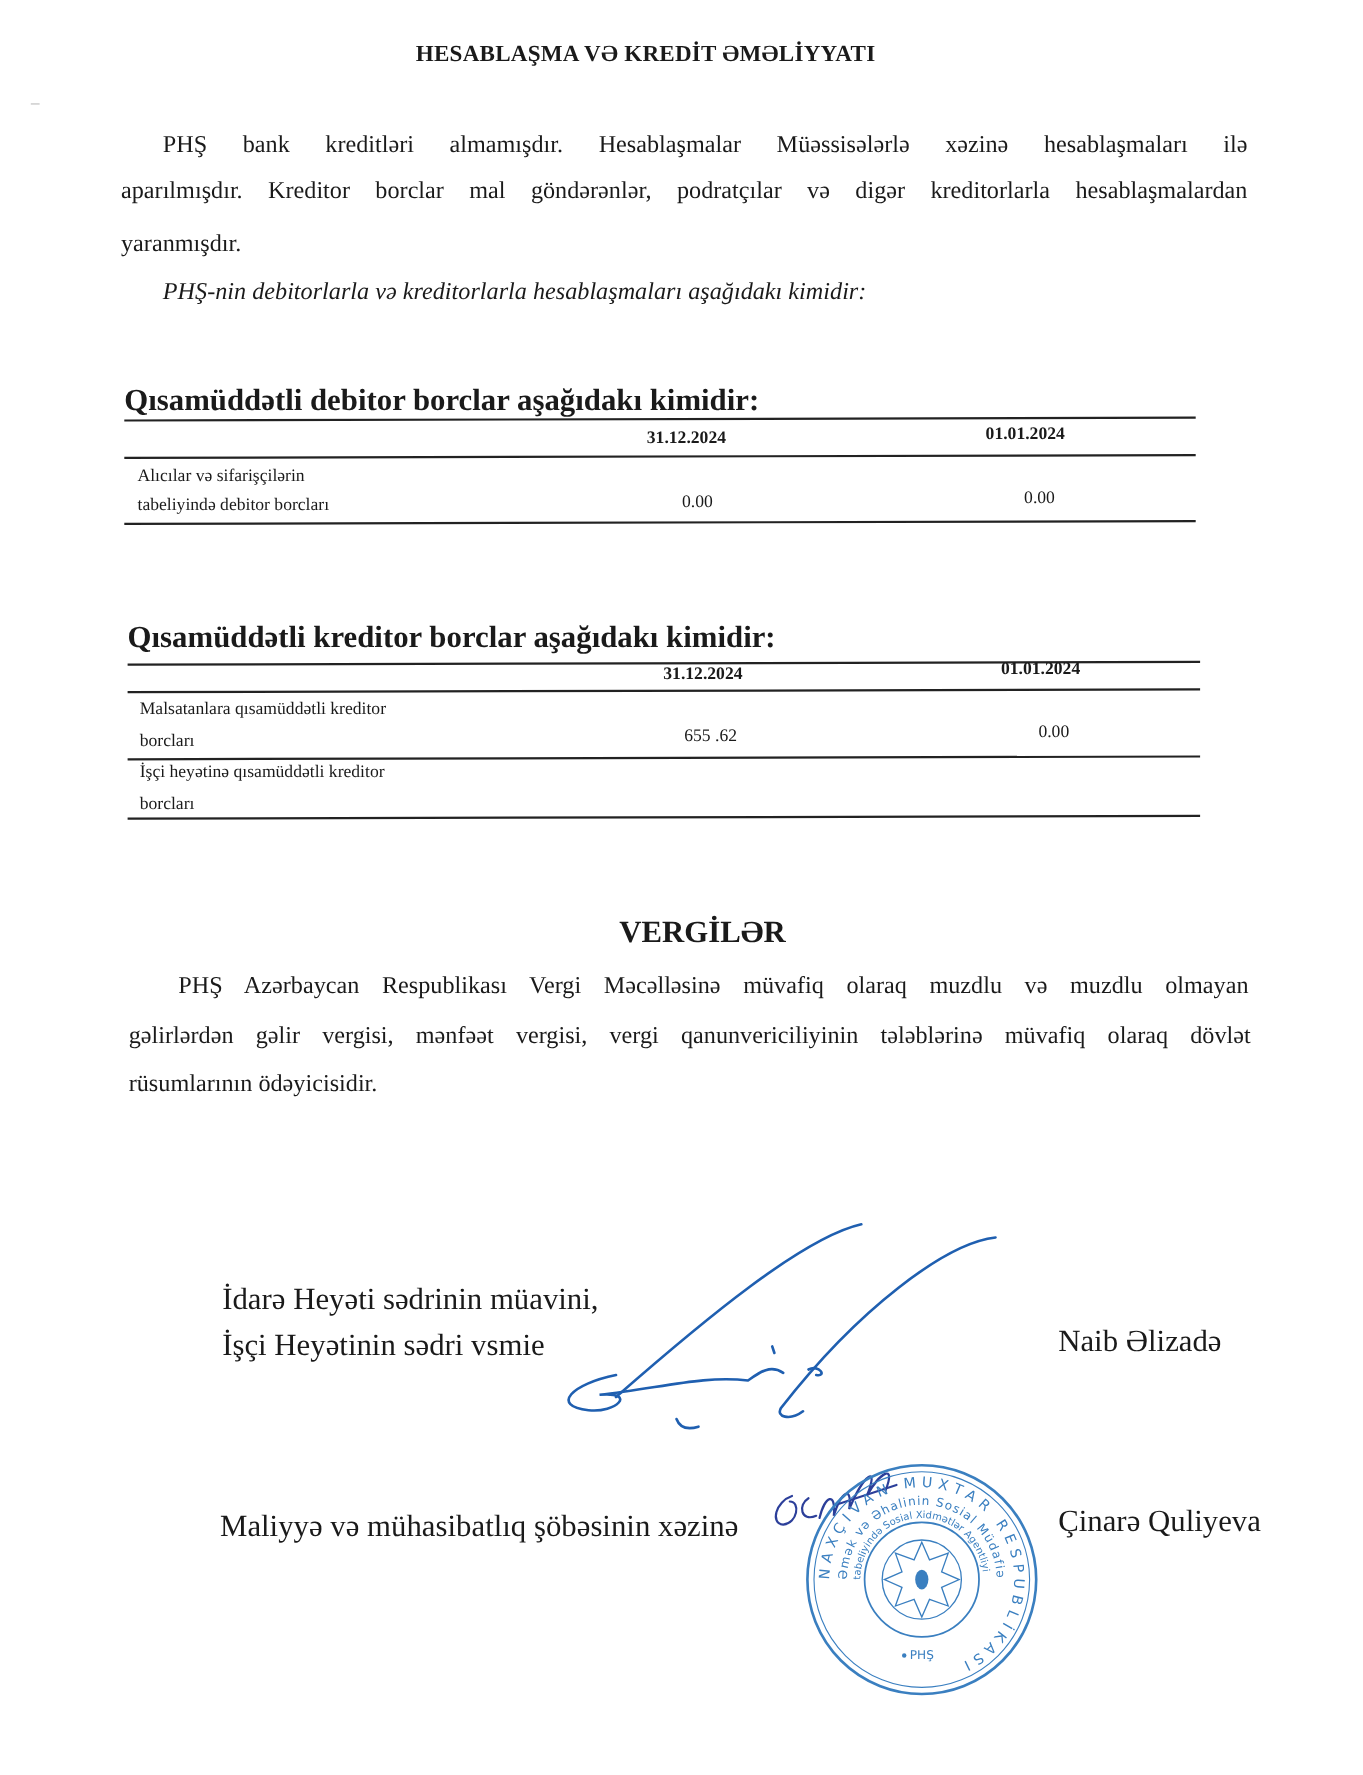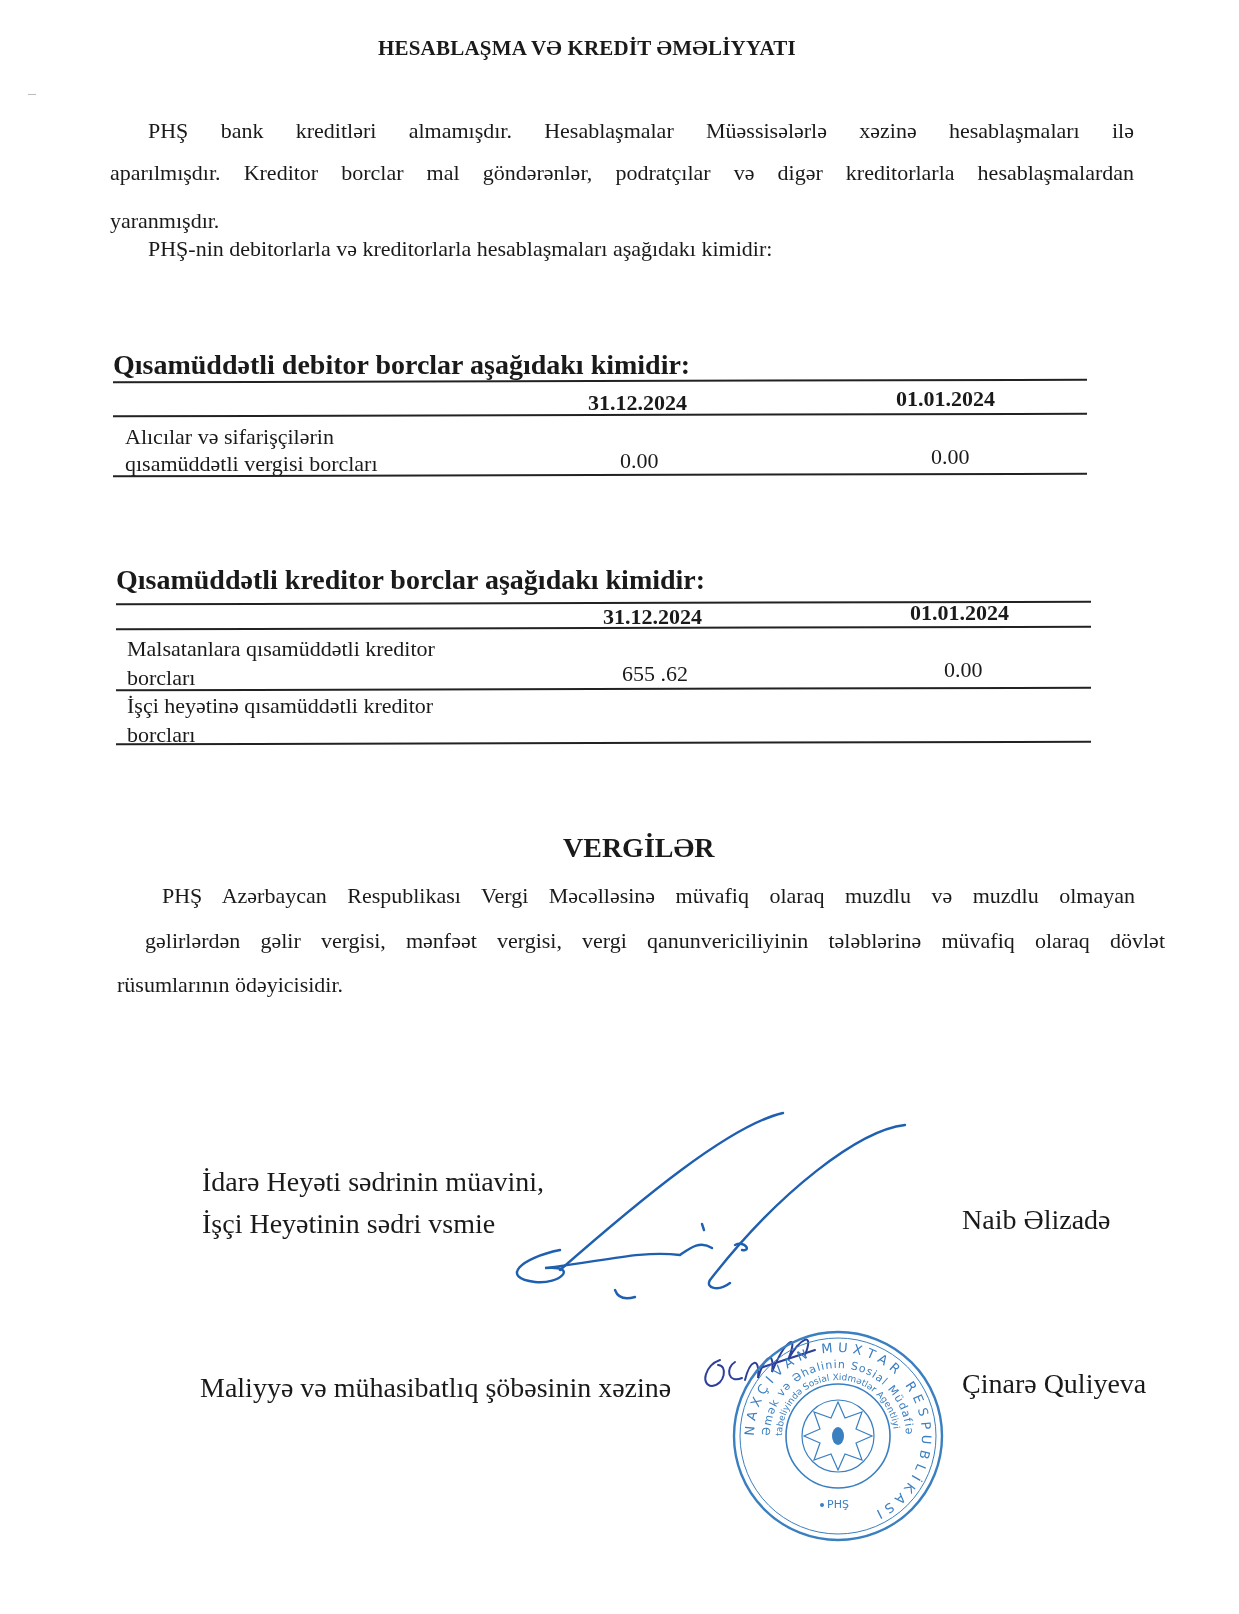--- a/index.html
+++ b/index.html
@@ -5,46 +5,46 @@
   html, body { margin: 0; padding: 0; background: #ffffff; }
   body {
     width: 1239px; height: 1614px; position: relative; overflow: hidden;
     font-family: "Liberation Serif", "DejaVu Serif", serif; color: #1a1a1a;
   }
   .abs { position: absolute; }
   .title { font-weight: bold; font-size: 21px; letter-spacing: 0.2px; }
   .para { font-size: 22px; line-height: 46px; text-align: justify; }
   .sec-h { font-weight: bold; font-size: 28px; }
   .rule { position: absolute; height: 0; border-top: 2.4px solid #222; }
-  .cell { position: absolute; font-size: 22px; }
+  .cell { position: absolute; font-size: 16px; }
   .bold { font-weight: bold; }
   .sig-text { font-size: 28px; }
   .dash-mark { position:absolute; left:28px; top:94px; width:8px; border-top:1px solid #bbb; }
   svg { position: absolute; overflow: visible; }
 </style>
 </head>
 <body>
 
 <div class="dash-mark"></div>
 
 <div class="abs title" style="left:378px; top:36px;">HESABLAŞMA VƏ KREDİT ƏMƏLİYYATI</div>
 
 <div class="abs para" style="left:148px; top:108px; width:986px; text-align-last: justify; word-spacing: 8px;">PHŞ bank kreditləri almamışdır. Hesablaşmalar Müəssisələrlə xəzinə hesablaşmaları ilə</div>
 <div class="abs para" style="left:110px; top:150px; width:1024px; text-align-last: justify;">aparılmışdır. Kreditor borclar mal göndərənlər, podratçılar və digər kreditorlarla hesablaşmalardan</div>
 <div class="abs para" style="left:110px; top:198px;">yaranmışdır.</div>
-<div class="abs para" style="left:148px; top:226px;">PHŞ-nin debitorlarla və kreditorlarla  hesablaşmaları aşağıdakı kimidir:</div>
+<div class="abs para" style="left:148px; top:242px;font-style:italic;">PHŞ-nin debitorlarla və kreditorlarla  hesablaşmaları aşağıdakı kimidir:</div>
 
 <div class="abs sec-h" style="left:113px; top:349px;">Qısamüddətli debitor borclar aşağıdakı kimidir:</div>
 <div class="rule" style="left:113px; top:380px; width:974px; transform: rotate(-0.15deg);"></div>
 <div class="cell bold" style="left:588px; top:390px;">31.12.2024</div>
 <div class="cell bold" style="left:896px; top:386px;">01.01.2024</div>
 <div class="rule" style="left:113px; top:414px; width:974px; transform: rotate(-0.15deg);"></div>
 <div>
   <div class="cell" style="left:125px; top:424px;">Alıcılar və sifarişçilərin</div>
-  <div class="cell" style="left:125px; top:451px;">qısamüddətli vergisi borcları</div>
+  <div class="cell" style="left:125px; top:451px;">tabeliyində debitor borcları</div>
   <div class="cell" style="left:620px; top:448px;">0.00</div>
   <div class="cell" style="left:931px; top:444px;">0.00</div>
 </div>
 <div class="rule" style="left:113px; top:474px; width:974px; transform: rotate(-0.15deg);"></div>
 
 <div class="abs sec-h" style="left:116px; top:564px;">Qısamüddətli kreditor borclar aşağıdakı kimidir:</div>
 <div class="rule" style="left:116px; top:602px; width:975px; transform: rotate(-0.15deg);"></div>
 <div class="cell bold" style="left:603px; top:604px;">31.12.2024</div>
 <div class="cell bold" style="left:910px; top:600px;">01.01.2024</div>
 <div class="rule" style="left:116px; top:627px; width:975px; transform: rotate(-0.15deg);"></div>
@@ -58,21 +58,21 @@
 <div>
   <div class="cell" style="left:127px; top:693px;">İşçi heyətinə qısamüddətli kreditor</div>
   <div class="cell" style="left:127px; top:722px;">borcları</div>
   <div class="cell" style="left:622px; top:718px;"></div>
   <div class="cell" style="left:944px; top:714px;"></div>
 </div>
 <div class="rule" style="left:116px; top:742px; width:975px; transform: rotate(-0.15deg);"></div>
 
 <div class="abs sec-h" style="left:563px; top:832px;">VERGİLƏR</div>
 <div class="abs para" style="left:162px; top:873px; width:973px; text-align-last: justify;">PHŞ Azərbaycan Respublikası Vergi Məcəlləsinə müvafiq olaraq muzdlu və muzdlu olmayan</div>
-<div class="abs para" style="left:117px; top:918px; width:1020px; text-align-last: justify; margin-left: 28px;">gəlirlərdən gəlir vergisi, mənfəət vergisi, vergi qanunvericiliyinin tələblərinə müvafiq olaraq dövlət</div>
+<div class="abs para" style="left:117px; top:918px; width:1020px; text-align-last: justify;">gəlirlərdən gəlir vergisi, mənfəət vergisi, vergi qanunvericiliyinin tələblərinə müvafiq olaraq dövlət</div>
 <div class="abs para" style="left:117px; top:962px;">rüsumlarının ödəyicisidir.</div>
 
 <div class="abs sig-text" style="left:202px; top:1166px;">İdarə Heyəti sədrinin müavini,</div>
 <div class="abs sig-text" style="left:202px; top:1208px;">İşçi Heyətinin sədri vsmie</div>
 <div class="abs sig-text" style="left:962px; top:1204px;">Naib Əlizadə</div>
 
 <svg style="left:0; top:0;" width="1239" height="1614">
   <g fill="none" stroke="#1f5fb0" stroke-width="2.4" stroke-linecap="round">
     <path d="M783 1113 C 730 1125, 640 1200, 560 1270"></path>
     <path d="M905 1125 C 860 1130, 780 1190, 710 1280 C 705 1288, 718 1292, 730 1283"></path>

